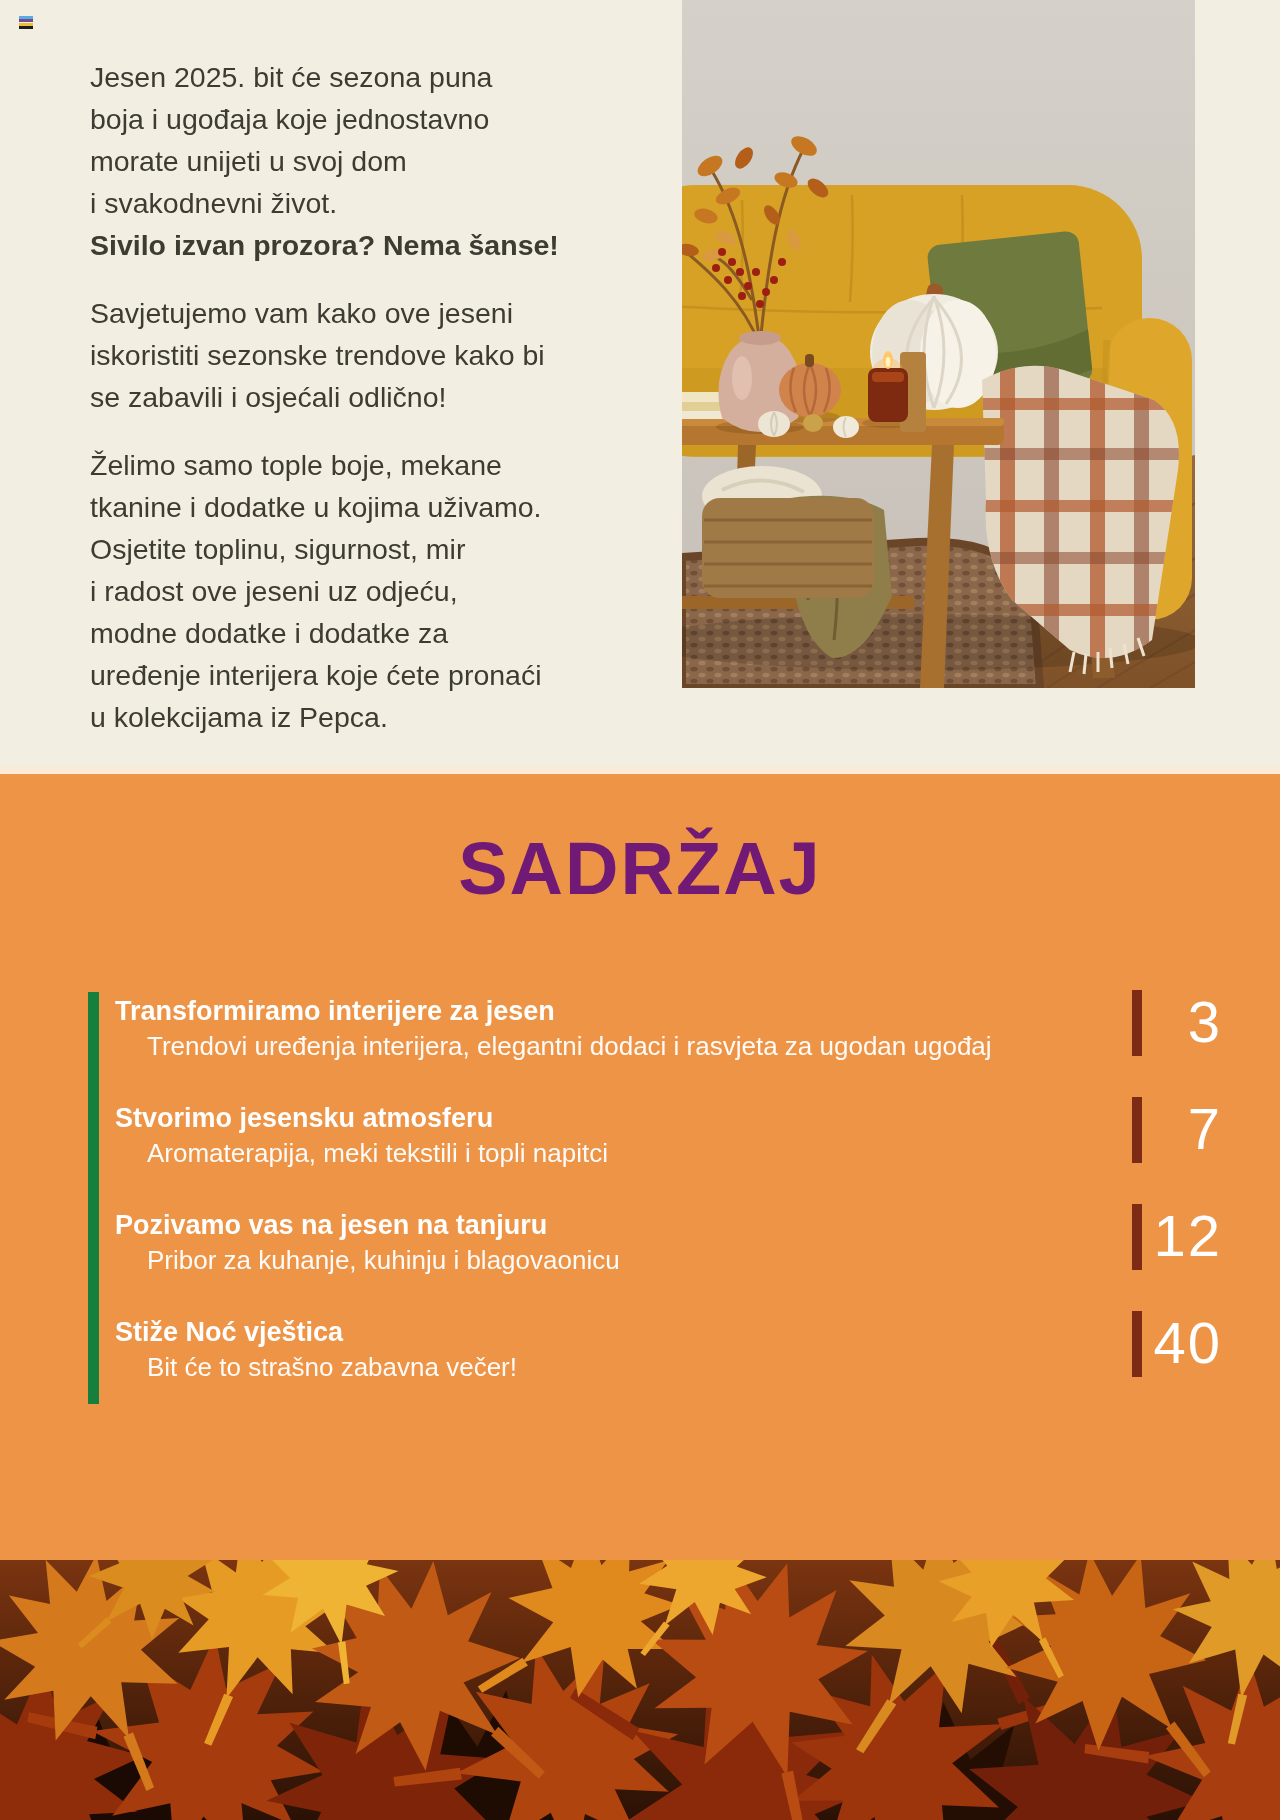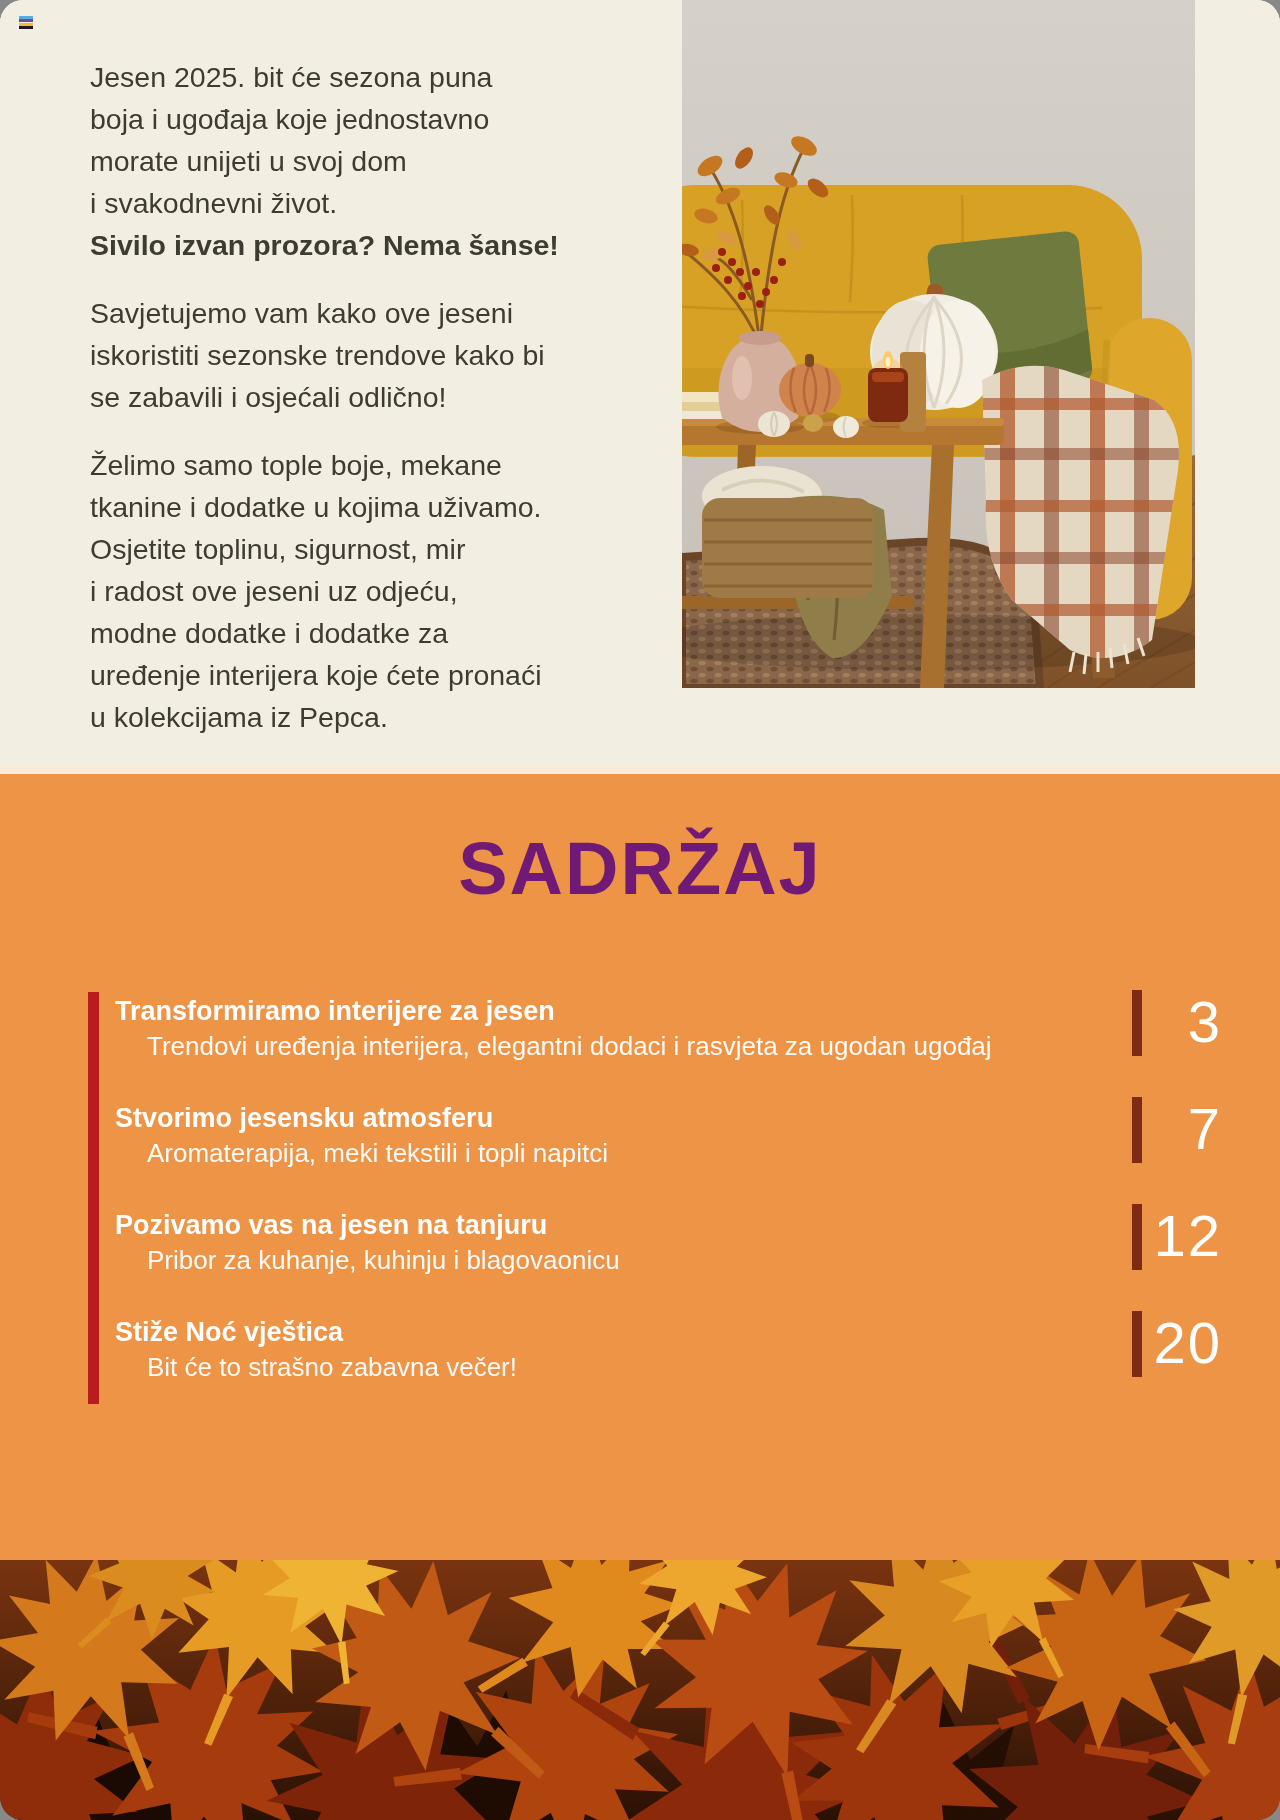--- a/index.html
+++ b/index.html
@@ -1,17 +1,17 @@
 <!DOCTYPE html>
 <html><head>
 <meta charset="utf-8">
 <style>
   html,body{margin:0;padding:0;background:#888;}
   .page{position:relative;width:1280px;height:1820px;margin:0 auto;overflow:hidden;
-        background:#F2EFE2;font-family:"Liberation Sans",sans-serif;border-radius:23px;}
+        background:#F2EFE2;font-family:"Liberation Sans",sans-serif;}
 
   
   .intro{position:absolute;left:0;top:0;width:1280px;height:766px;background:#F2EFE2;}
   .mini-icon{position:absolute;left:19px;top:16px;width:14px;height:13px;display:flex;
              flex-direction:column;justify-content:space-between;}
   .mini-icon span{display:block;height:3px;width:100%;}
   .stripe-blue{background:#55AEE0;}
   .stripe-purple{background:#7A4796;}
   .stripe-yellow{background:#E8C232;}
   .stripe-black{background:#1C1C1C;}
@@ -27,21 +27,21 @@
   .photo-wrap svg{display:block;width:100%;height:100%;}
 
   
   .divider{position:absolute;left:0;top:766px;width:1280px;height:8px;background:#FAEBD7;}
 
   
   .toc-section{position:absolute;left:0;top:774px;width:1280px;height:786px;background:#EE9447;}
   .toc-title{position:absolute;left:0;right:0;top:52px;margin:0;text-align:center;
              color:#701a75;font-size:74px;font-weight:800;letter-spacing:2px;}
   .toc-list{position:absolute;left:88px;right:58px;top:218px;
-            border-left:11px solid #b91c1c;padding:2px 0 20px 16px;
+            border-left:11px solid #15803d;padding:2px 0 20px 16px;
             display:flex;flex-direction:column;gap:38px;}
   .toc-entry{display:flex;justify-content:space-between;align-items:flex-start;cursor:pointer;}
   .entry-text{flex:1 1 auto;padding-right:20px;}
   .entry-title{font-size:27px;font-weight:700;color:#FFFFFF;line-height:35px;}
   .entry-sub{font-size:26px;font-weight:400;color:rgba(255,255,255,0.96);line-height:34px;margin-left:32px;}
   .entry-page{display:flex;align-items:flex-start;flex:0 0 auto;margin-top:-4px;}
   .page-bar{display:block;width:10px;height:66px;background:#7E2B16;}
   .page-num{display:block;min-width:80px;text-align:right;color:#FFFFFF;
             font-size:58px;line-height:64px;font-weight:400;letter-spacing:2px;}
 
@@ -312,21 +312,21 @@
       </div>
 
 
       <div class="toc-entry">
         <div class="entry-text">
           <div class="entry-title">Stiže Noć vještica</div>
           <div class="entry-sub">Bit će to strašno zabavna večer!</div>
         </div>
         <div class="entry-page">
           <span class="page-bar"></span>
-          <span class="page-num">20</span>
+          <span class="page-num">40</span>
         </div>
       </div>
 
     </div>
   </section>
 
   <section class="leaves">
     <svg viewBox="0 0 1280 260" preserveAspectRatio="none" aria-hidden="true">
       <defs>
         <linearGradient id="leavesBg" x1="0" y1="0" x2="0" y2="1">

